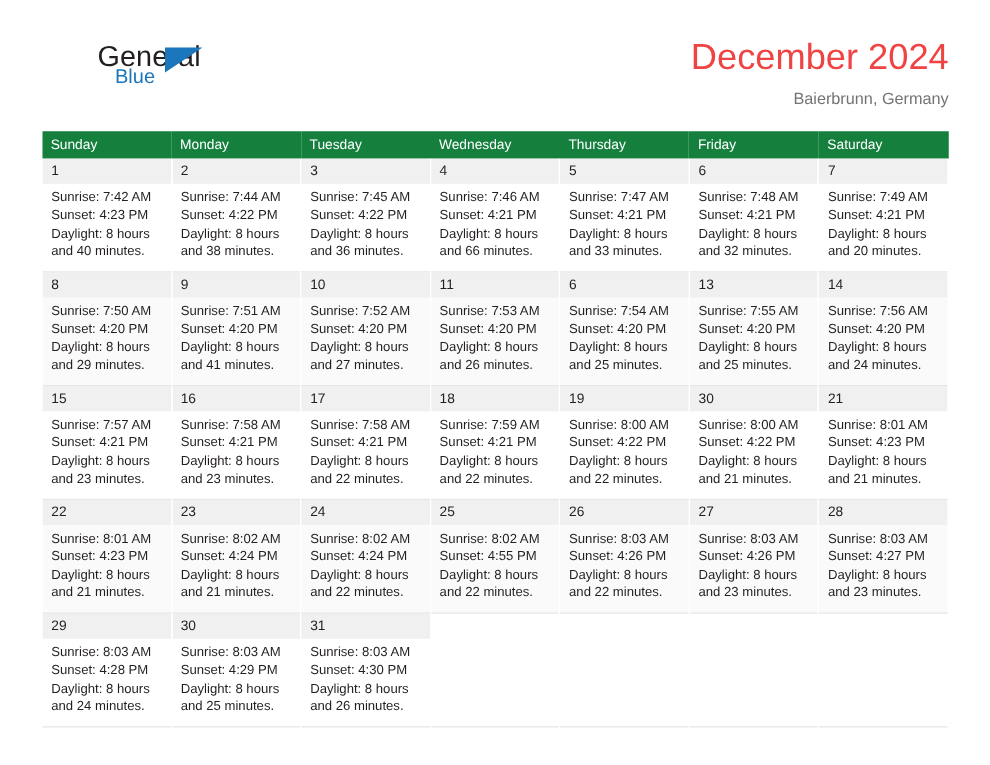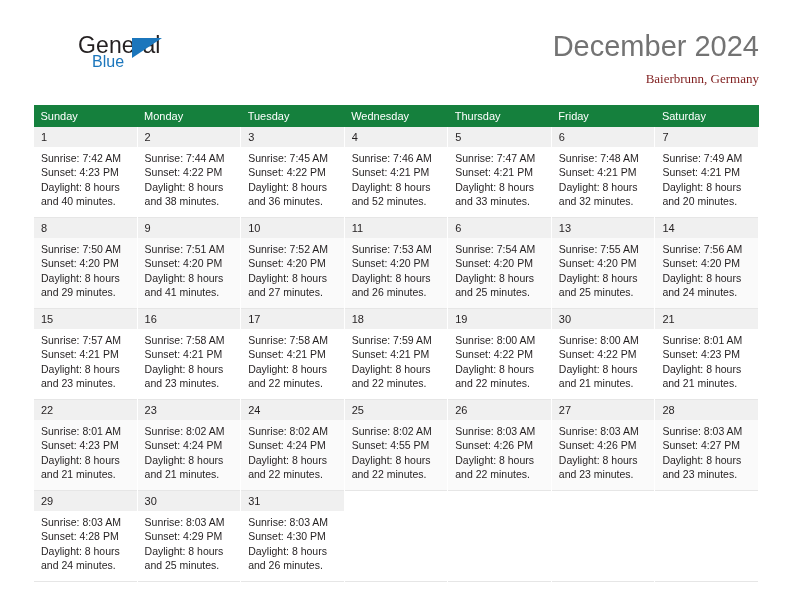--- a/index.html
+++ b/index.html
@@ -67,33 +67,32 @@
   }
 
   .title-block {
     position: absolute;
     right: 0;
     top: 0;
     text-align: right;
   }
   .cal-title {
     font-size: 29px;
-    color: #737373;
+    color: #ef4444;
     line-height: 36px;
     white-space: nowrap;
     font-weight: normal;
     margin: 0;
   }
   .cal-subtitle {
     font-size: 13px;
-    color: #7f1d1d;
+    color: #737373;
     line-height: 20px;
     margin-top: 5px;
     white-space: nowrap;
-    font-family: Liberation Serif, serif;
   }
 
   
   .calendar {
     position: absolute;
     left: 33px;
     top: 105px;
     width: 726px;
     border-collapse: collapse;
     table-layout: fixed;
@@ -215,21 +214,21 @@
               <div>Daylight: 8 hours</div>
               <div>and 36 minutes.</div>
             </div>
           </td>
           <td>
             <span class="daynum">4</span>
             <div class="lines">
               <div>Sunrise: 7:46 AM</div>
               <div>Sunset: 4:21 PM</div>
               <div>Daylight: 8 hours</div>
-              <div>and 52 minutes.</div>
+              <div>and 66 minutes.</div>
             </div>
           </td>
           <td>
             <span class="daynum">5</span>
             <div class="lines">
               <div>Sunrise: 7:47 AM</div>
               <div>Sunset: 4:21 PM</div>
               <div>Daylight: 8 hours</div>
               <div>and 33 minutes.</div>
             </div>

